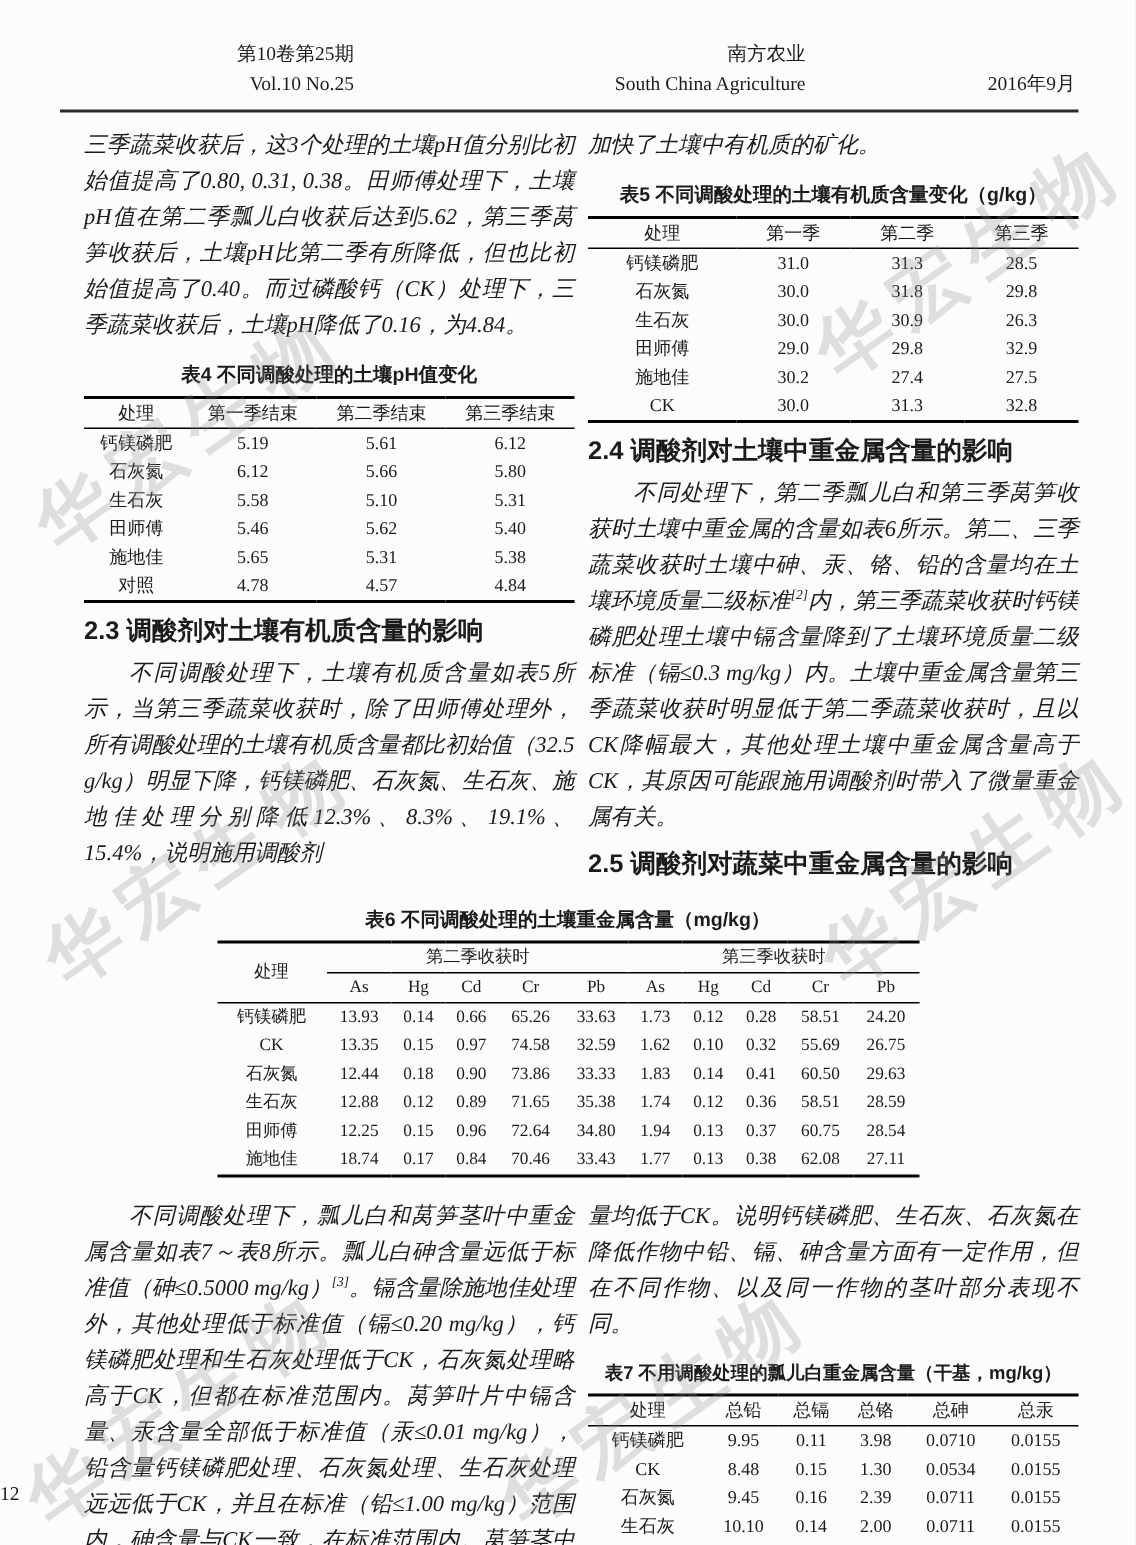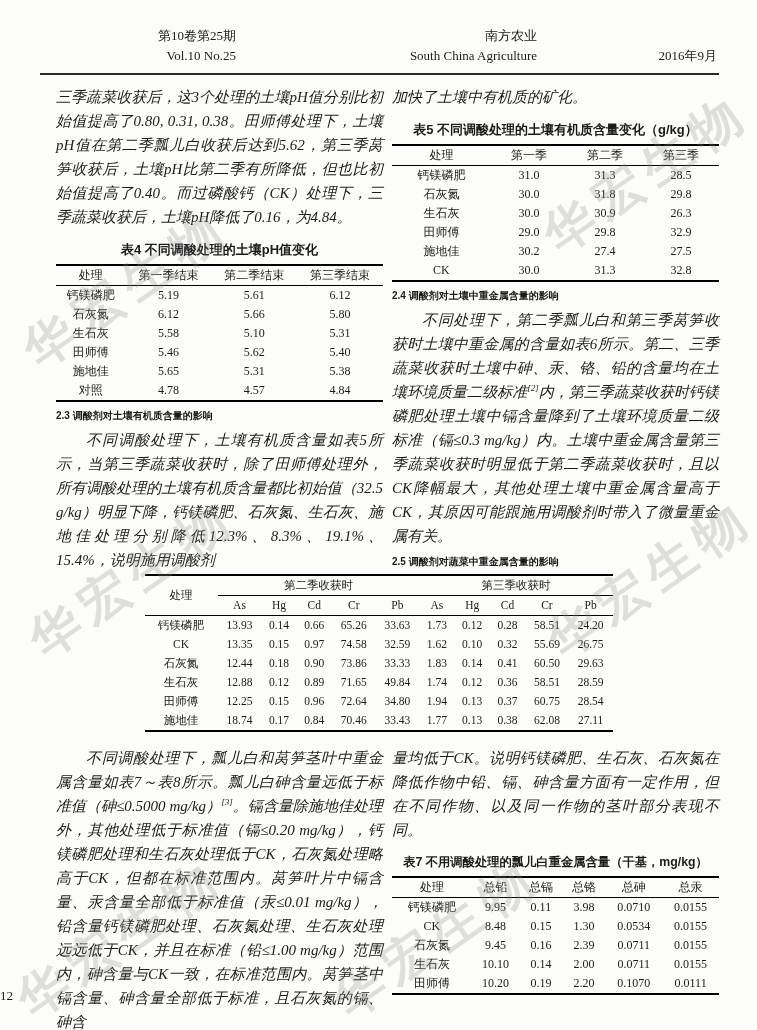--- a/index.html
+++ b/index.html
@@ -18,21 +18,21 @@
   .jheader .hc { text-align:right; flex:1; }
   .jheader .hr { text-align:right; width:180px; }
   .rule { border-top:2.5px solid #2a2a2a; margin:0 38px 0 40px; }
   
   .cols { display:flex; gap:9px; padding:10px 38px 0 56px; }
   .col { width:327px; }
   p.body { font-size:15px; line-height:24px; text-align:justify;font-style:italic; }
   p.indent { text-indent:2em; }
   sup.ref { font-size:9px; vertical-align:super; line-height:0; }
   h4.sec {
-    font-size:10px; font-weight:bold; margin:7px 0 5px;
+    font-size:17px; font-weight:bold; margin:7px 0 5px;
     font-family:"Liberation Sans","DejaVu Sans",sans-serif;
   }
   
   .tbl-caption {
     text-align:center; font-weight:bold; font-size:13px;
     font-family:"Liberation Sans","DejaVu Sans",sans-serif;
     margin:12px 0 5px;
   }
   .tbl-caption.small { font-size:12.3px; }
   table.paper {
@@ -206,20 +206,21 @@
             </tbody>
           </table>
         </div>
       <h4 class="sec">2.4  调酸剂对土壤中重金属含量的影响</h4>
       <p class="body indent"><span>不同处理下，第二季瓢儿白和第三季莴笋收获时土壤中重金属的含量如表6所示。第二、三季蔬菜收获时土壤中砷、汞、铬、铅的含量均在土壤环境质量二级标准</span><sup class="ref">[2]</sup><span>内，第三季蔬菜收获时钙镁磷肥处理土壤中镉含量降到了土壤环境质量二级标准（镉≤0.3 mg/kg）内。土壤中重金属含量第三季蔬菜收获时明显低于第二季蔬菜收获时，且以CK降幅最大，其他处理土壤中重金属含量高于CK，其原因可能跟施用调酸剂时带入了微量重金属有关。</span></p>
       <h4 class="sec">2.5  调酸剂对蔬菜中重金属含量的影响</h4>
     </div>
   </div>
 
   <div class="t6wrap">
+    <div class="tbl-caption">表6  不同调酸处理的土壤重金属含量（mg/kg）</div>
     <div>
         <table class="paper">
           <thead>
             <tr>
               <th class="stub" rowspan="2">处理</th>
               <th class="group" colspan="5">第二季收获时</th>
               <th class="group" colspan="5">第三季收获时</th>
             </tr>
             <tr class="subhead">
               <th>As</th>
@@ -273,21 +274,21 @@
               <td>0.41</td>
               <td>60.50</td>
               <td>29.63</td>
             </tr>
             <tr>
               <td>生石灰</td>
               <td>12.88</td>
               <td>0.12</td>
               <td>0.89</td>
               <td>71.65</td>
-              <td>49.84</td>
+              <td>35.38</td>
               <td>1.74</td>
               <td>0.12</td>
               <td>0.36</td>
               <td>58.51</td>
               <td>28.59</td>
             </tr>
             <tr>
               <td>田师傅</td>
               <td>12.25</td>
               <td>0.15</td>

